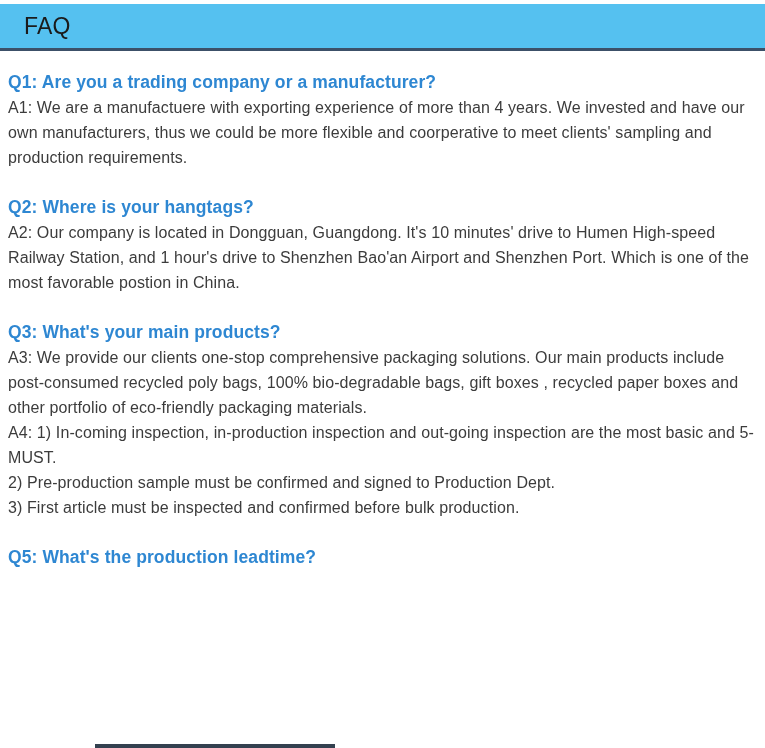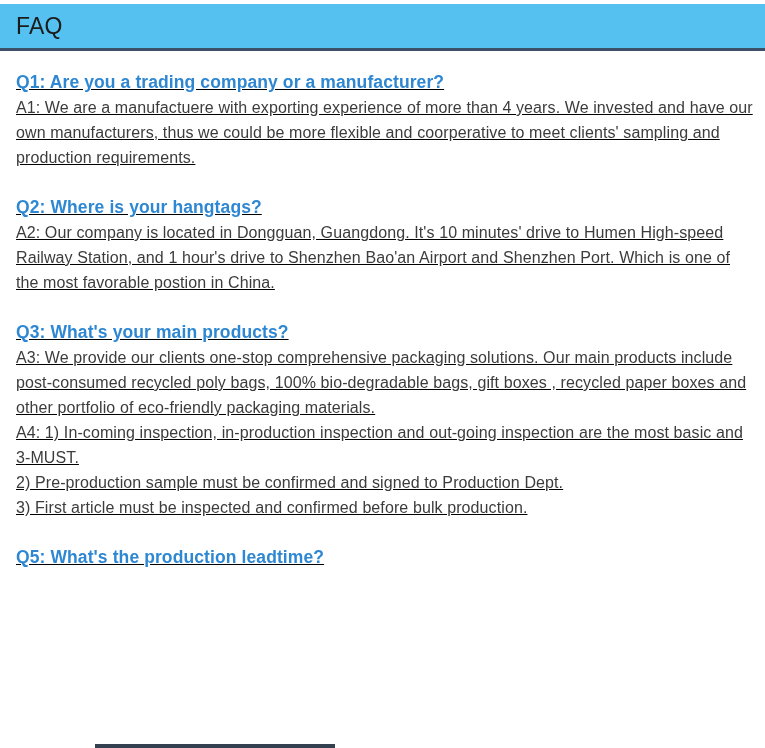--- a/index.html
+++ b/index.html
@@ -17,31 +17,30 @@
     overflow: hidden;
   }
   .faq-header {
     margin-top: 4px;
     width: 765px;
     height: 47px;
     background: #55C1F0;
     border-bottom: 3px solid #3C5068;
     display: flex;
     align-items: center;
-    padding-left: 16px;
+    padding-left: 24px;
   }
   .faq-header .title {
     font-size: 23px;
     font-weight: 500;
     color: #1B1B1B;
     letter-spacing: 0.2px;
   }
   .content {
-    padding: 0 10px 0 16px;
-    text-decoration: underline;
+    padding: 0 10px 0 8px;
   }
   .qa-section h3 {
     font-size: 17.5px;
     line-height: 22px;
     font-weight: 700;
     color: #2E87D2;
     margin: 26px 0 2px 0;
     letter-spacing: 0.1px;
   }
   .qa-section:first-child h3 {
@@ -84,21 +83,21 @@
       <h3>Q2: Where is your hangtags?</h3>
       <p>A2: Our company is located in Dongguan, Guangdong. It's 10 minutes' drive to Humen High-speed Railway Station, and 1 hour's drive to Shenzhen Bao'an Airport and Shenzhen Port. Which is one of the most favorable postion in China.</p>
     </div>
 
     <div class="qa-section">
       <h3>Q3: What's your main products?</h3>
       <p>A3: We provide our clients one-stop comprehensive packaging solutions. Our main products include post-consumed recycled poly bags, 100% bio-degradable bags, gift boxes , recycled paper boxes and other portfolio of eco-friendly packaging materials.</p>
     </div>
 
     <div class="qa-section">
-      <p>A4: 1) In-coming inspection, in-production inspection and out-going inspection are the most basic and 3-MUST.
+      <p>A4: 1) In-coming inspection, in-production inspection and out-going inspection are the most basic and 5-MUST.
 2) Pre-production sample must be confirmed and signed to Production Dept.
 3) First article must be inspected and confirmed before bulk production.</p>
     </div>
 
     <div class="qa-section">
       <h3>Q5: What's the production leadtime?</h3>
     </div>
   </div>
 
   <div class="partial-bottom-bar"></div>

